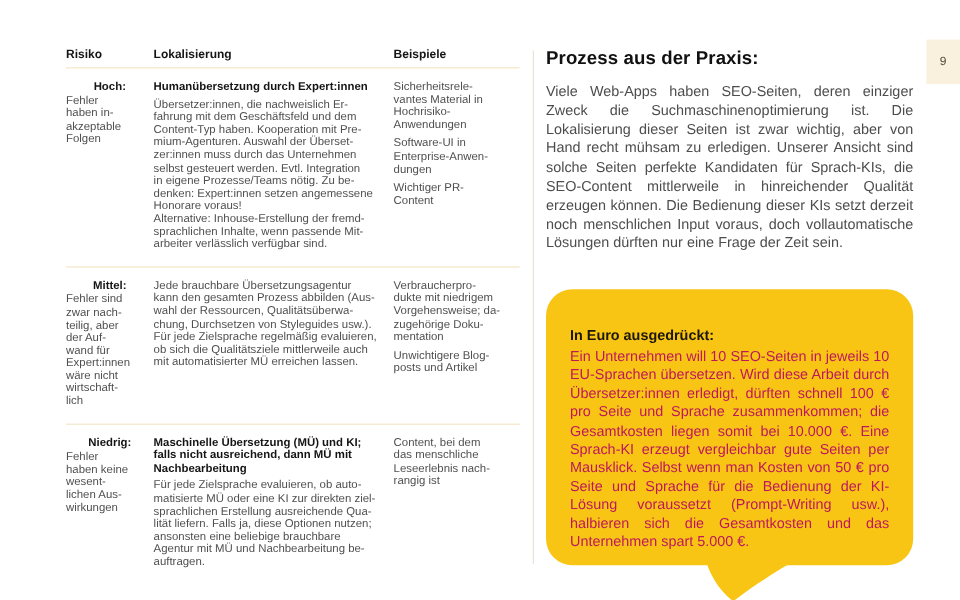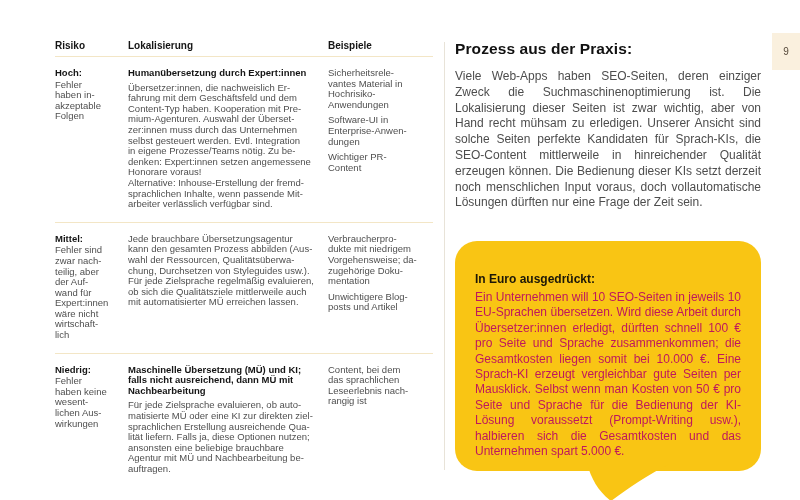--- a/index.html
+++ b/index.html
@@ -17,21 +17,21 @@
     font-size:10px;font-weight:bold;color:#151515;
     padding-bottom:5px;border-bottom:1px solid #f3e6c6;
   }
   .t-row{
     display:grid;grid-template-columns:73px 200px 105px;
     padding:11px 0 12px;border-bottom:1px solid #f3e6c6;
     font-size:9.5px;line-height:10.6px;
   }
   .t-row:last-child{border-bottom:none;}
   .pre{white-space:pre-line;}
-  .risk-label{font-weight:bold;color:#151515;}
+  .risk-label{font-weight:bold;color:#151515;text-align:center;}
   .risk-desc{margin-top:1px;}
   .approach{padding-right:14px;}
   .approach-title{font-weight:bold;color:#151515;white-space:pre-line;margin-bottom:4px;}
   .example{white-space:pre-line;margin-bottom:5px;}
   .example:last-child{margin-bottom:0;}
 
   
   .col-divider{position:absolute;left:444px;top:42px;width:1px;height:428px;background:#e8e3d8;}
 
   
@@ -160,21 +160,21 @@
         <div class="pre">Für jede Zielsprache evaluieren, ob auto-
 matisierte MÜ oder eine KI zur direkten ziel-
 sprachlichen Erstellung ausreichende Qua-
 lität liefern. Falls ja, diese Optionen nutzen;
 ansonsten eine beliebige brauchbare
 Agentur mit MÜ und Nachbearbeitung be-
 auftragen.</div>
       </div>
       <div>
         <div class="example">Content, bei dem
-das sprachlichen
+das menschliche
 Leseerlebnis nach-
 rangig ist</div>
       </div>
     </div>
   </div>
 
   <div class="col-divider"></div>
 
   <div class="article">
     <h2 class="article-title">Prozess aus der Praxis:</h2>

